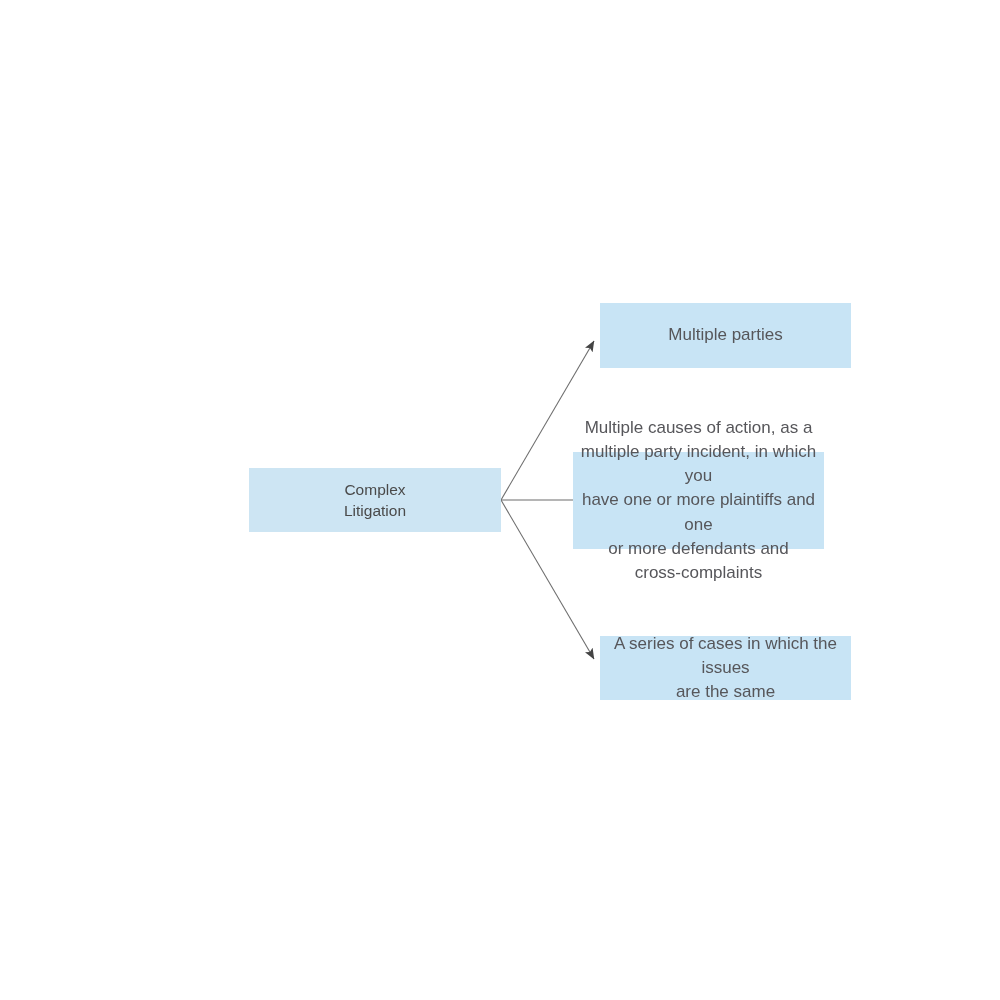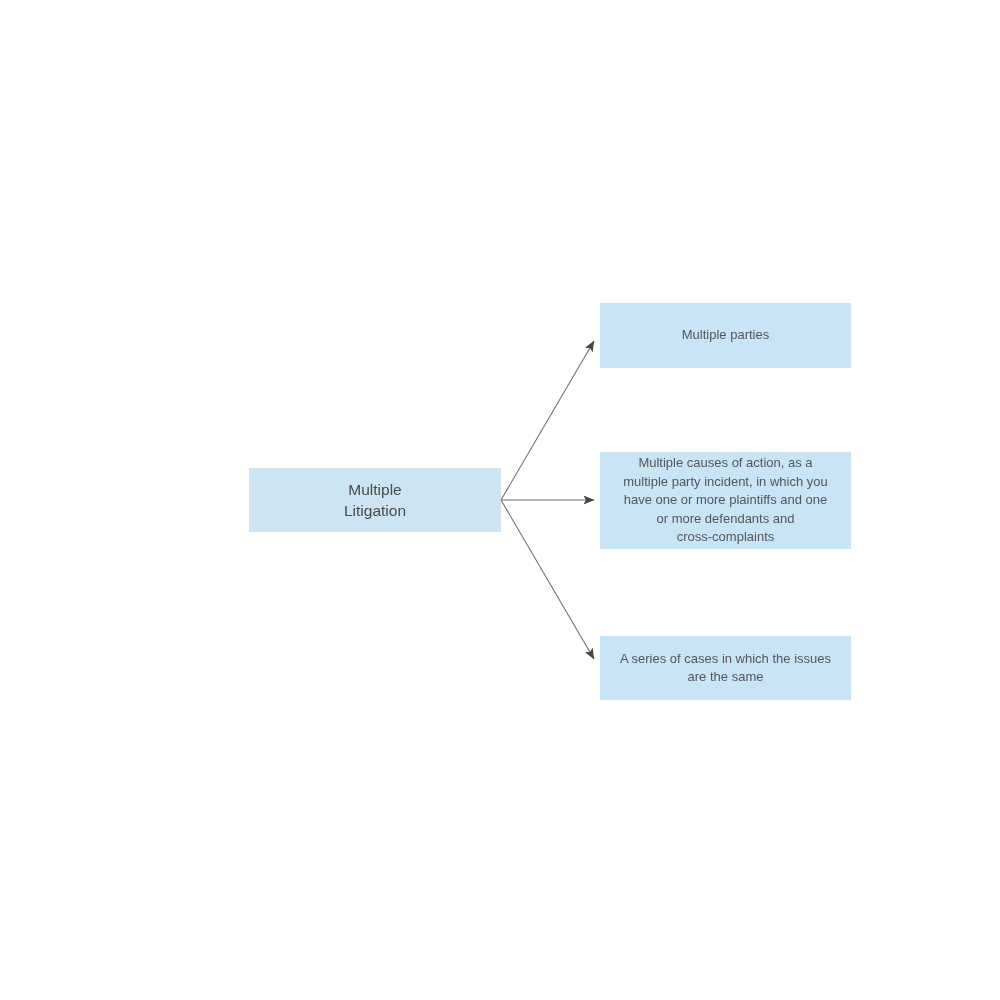--- a/index.html
+++ b/index.html
@@ -61,33 +61,33 @@
     line-height: 1.38;
   }
   
   #node-branch-0 {
     left: 600px;
     top: 303px;
     width: 251px;
     height: 65px;
   }
   #node-branch-1 {
-    left: 600px;
+    left: 573px;
     top: 452px;
     width: 251px;
     height: 97px;
   }
   #node-branch-2 {
     left: 600px;
     top: 636px;
     width: 251px;
     height: 64px;
   }
   .branch .node-label {
-    font-size: 13px;
+    font-size: 17px;
     color: #56565a;
     line-height: 1.42;
   }
 </style>
 </head>
 <body>
 
 <div id="diagram-canvas">
 
   <svg class="connector-layer" viewBox="0 0 1000 1000" width="1000" height="1000">
@@ -98,21 +98,21 @@
     </defs>
 
     <line x1="501" y1="500" x2="594" y2="341" stroke="#6d6d6d" stroke-width="1.1" marker-end="url(#arrowhead)"></line>
 
     <line x1="501" y1="500" x2="594" y2="500" stroke="#6d6d6d" stroke-width="1.1" marker-end="url(#arrowhead)"></line>
 
     <line x1="501" y1="500" x2="594" y2="659" stroke="#6d6d6d" stroke-width="1.1" marker-end="url(#arrowhead)"></line>
   </svg>
 
   <div class="node root" id="node-root">
-    <span class="node-label">Multiple
+    <span class="node-label">Complex
 Litigation</span>
   </div>
 
   <div class="node branch" id="node-branch-0">
     <span class="node-label">Multiple parties</span>
   </div>
 
   <div class="node branch" id="node-branch-1">
     <span class="node-label">Multiple causes of action, as a
 multiple party incident, in which you

